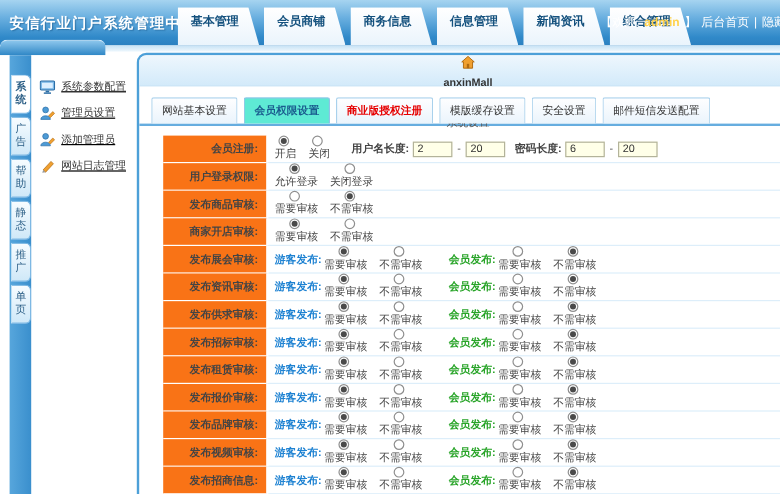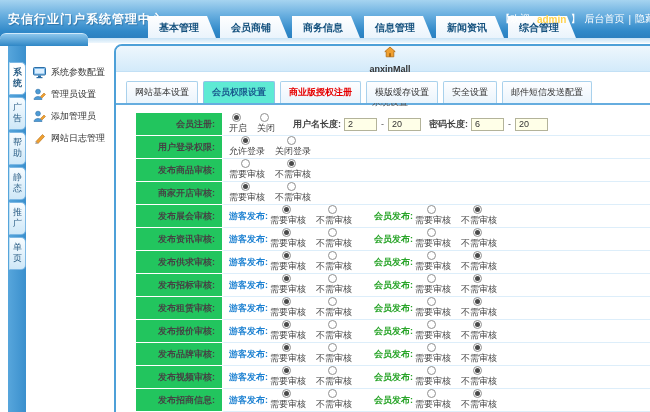--- a/index.html
+++ b/index.html
@@ -6,41 +6,41 @@
   html,body { background:#fff; }
   body { font-family:"Liberation Sans","DejaVu Sans",sans-serif; }
   #page { position:relative; width:650px; height:412px; overflow:hidden; background:#fff; }
 
   
   #header { position:relative; height:38px;
     background:linear-gradient(180deg,#a6d4f0 0%,#6bb0e0 38%,#3089c9 82%,#2b80c0 100%); }
   .hdr-title { position:absolute; left:8px; top:11px; font-size:12px; font-weight:bold; color:#fff;
     letter-spacing:1px; text-shadow:1px 1px 1px rgba(10,70,120,.45); }
   #header-nav { position:absolute; left:148px; bottom:0; display:flex; align-items:flex-end; gap:4px; }
-  .nav-tab { height:22px; padding:5px 17px 0 11px; background:linear-gradient(#ffffff,#eaf4fc);
+  .nav-tab { height:32px; padding:5px 17px 0 11px; background:linear-gradient(#ffffff,#eaf4fc);
     clip-path:polygon(0 0,calc(100% - 9px) 0,100% 100%,0 100%);
     font-size:10px; font-weight:bold; color:#14517e; cursor:pointer; white-space:nowrap; }
   #welcome { position:absolute; right:-5px; top:12px; font-size:10px; color:#fff; white-space:nowrap; display:flex; gap:4px; align-items:center; }
   #welcome .uname { color:#ffd24a; font-weight:bold; }
   #welcome .wlink { color:#fff; cursor:pointer; }
 
   
   #page-body { position:absolute; top:38px; left:0; right:0; bottom:0; background:#fff; }
   #under-strip { position:absolute; top:0; left:0; right:0; height:5px;
     background:linear-gradient(#c7e2f5,#eef7fd); }
   #side-cap { position:absolute; left:0; top:-5px; width:88px; height:13px; z-index:3;
     background:linear-gradient(#8cc6ec,#2f87c6); border-radius:6px 6px 0 0; border-top:1px solid #cfe9fa; }
   #side-gutter { position:absolute; left:8px; top:8px; width:18px; bottom:0; z-index:1;
     background:linear-gradient(90deg,#57a6dc,#3a8fcd); }
   .side-tab { position:absolute; left:9px; width:17px; z-index:2; padding:4px 3px;
     background:linear-gradient(#f7fcff,#cfe8f8); border:1px solid #7db8e4; border-left-color:#bfe0f4;
     border-radius:0 5px 5px 0; font-size:9px; line-height:1.25; color:#2c5f86;
     word-break:break-all; text-align:center; cursor:pointer; }
   .side-tab.active { background:#ffffff; font-weight:bold;text-align:right; }
-  #sidebar-menu { position:absolute; left:33px; top:27px; width:80px; z-index:2; }
+  #sidebar-menu { position:absolute; left:33px; top:27px; width:80px; z-index:2;text-decoration:underline; }
   .side-item { display:flex; align-items:center; gap:5px; height:14px; margin-bottom:8px;
     font-size:9px; color:#333; cursor:pointer; white-space:nowrap; }
   .icn { display:inline-flex; width:13px; height:13px; align-items:center; justify-content:center; }
 
   
   #content-panel { position:absolute; left:114px; top:6px; right:-3px; bottom:-3px;
     border:2px solid #4da0d8; border-radius:8px 0 0 0; background:#fff; overflow:hidden; z-index:2; }
   #breadcrumb-bar { height:26px; background:linear-gradient(#eef7fd,#d3eafa);
     border-bottom:1px solid #c2e0f5; display:flex; align-items:center; padding-left:13px; gap:6px;
     font-size:9px; color:#555;flex-direction:column; }
@@ -48,21 +48,21 @@
   #tabs-wrap { display:flex; align-items:flex-end; gap:5px; padding:9px 0 0 10px;
     border-bottom:2px solid #66addf; }
   .ctab { font-size:9px; color:#333; padding:4px 8px; border:1px solid #a9d1ec; border-bottom:none;
     background:linear-gradient(#fefeff,#eaf4fc); cursor:pointer; white-space:nowrap; border-radius:2px 2px 0 0; }
   .ctab.active { background:#5eead4; color:#1a5c8e; font-weight:bold; border-color:#8fc3e8;text-align:center; }
   .ctab.alert { color:#e60000; font-weight:bold; }
 
   
   #form-rows { margin:8px 0 0 20px; }
   .form-row { display:flex; height:23px; }
-  .row-label { width:86px; background:#22c55e; border-bottom:1px solid #fff;
+  .row-label { width:86px; background:#f97316; border-bottom:1px solid #fff;
     display:flex; align-items:center; justify-content:flex-end; padding-right:7px;
     font-size:9px; font-weight:bold; color:#444; white-space:nowrap; }
   .row-content { flex:1; border-left:2px solid #fff; border-bottom:1px solid #ddeefa;
     display:flex; align-items:center; padding-left:5px; font-size:9px; color:#444; white-space:nowrap; }
   .opt { display:inline-flex; align-items:center; margin-right:10px; cursor:pointer;flex-direction:column; }
   .radio { width:9px; height:9px; border:1px solid #8f8f8f; border-radius:50%; background:#fff;
     display:inline-block; margin-right:3px; position:relative; }
   .radio.checked::after { content:''; position:absolute; left:1px; top:1px; width:5px; height:5px;
     border-radius:50%; background:#4a4a4a; }
   .gprefix { font-weight:bold; margin-right:2px; }

